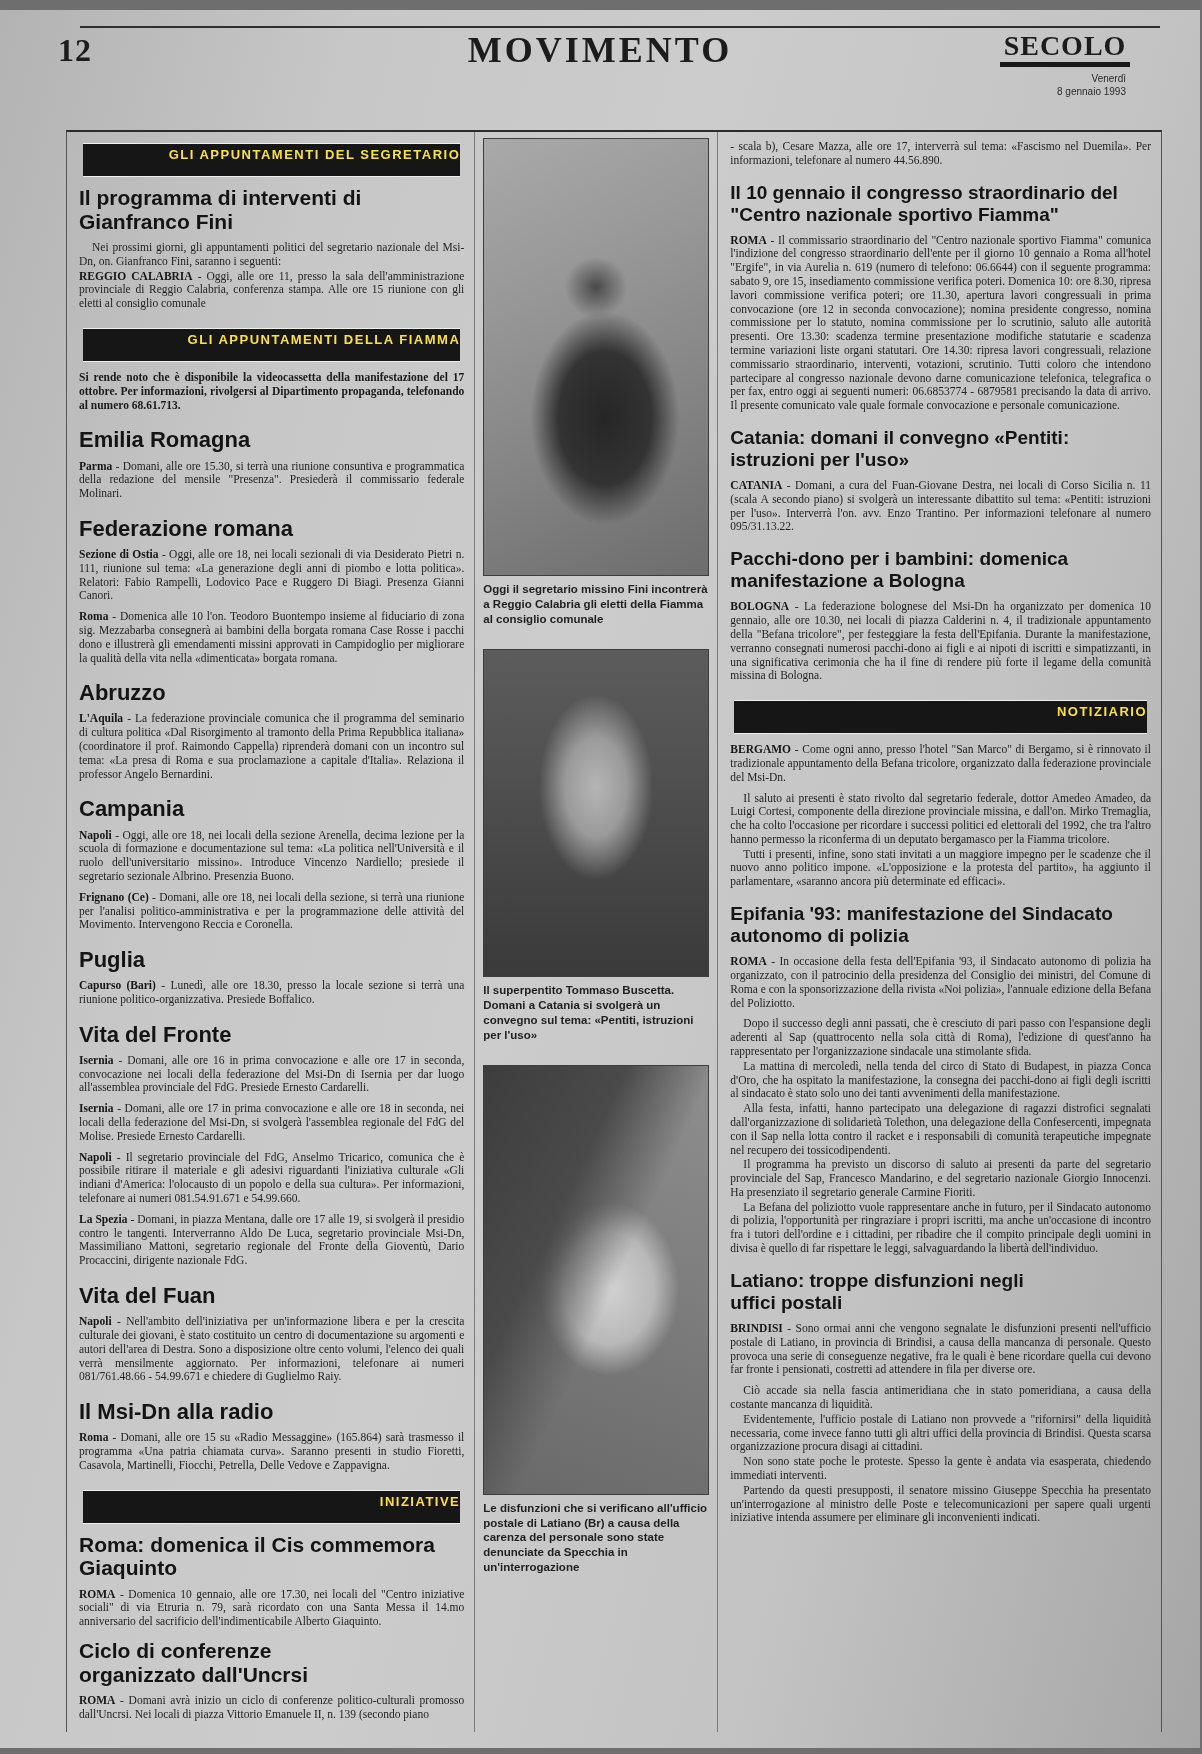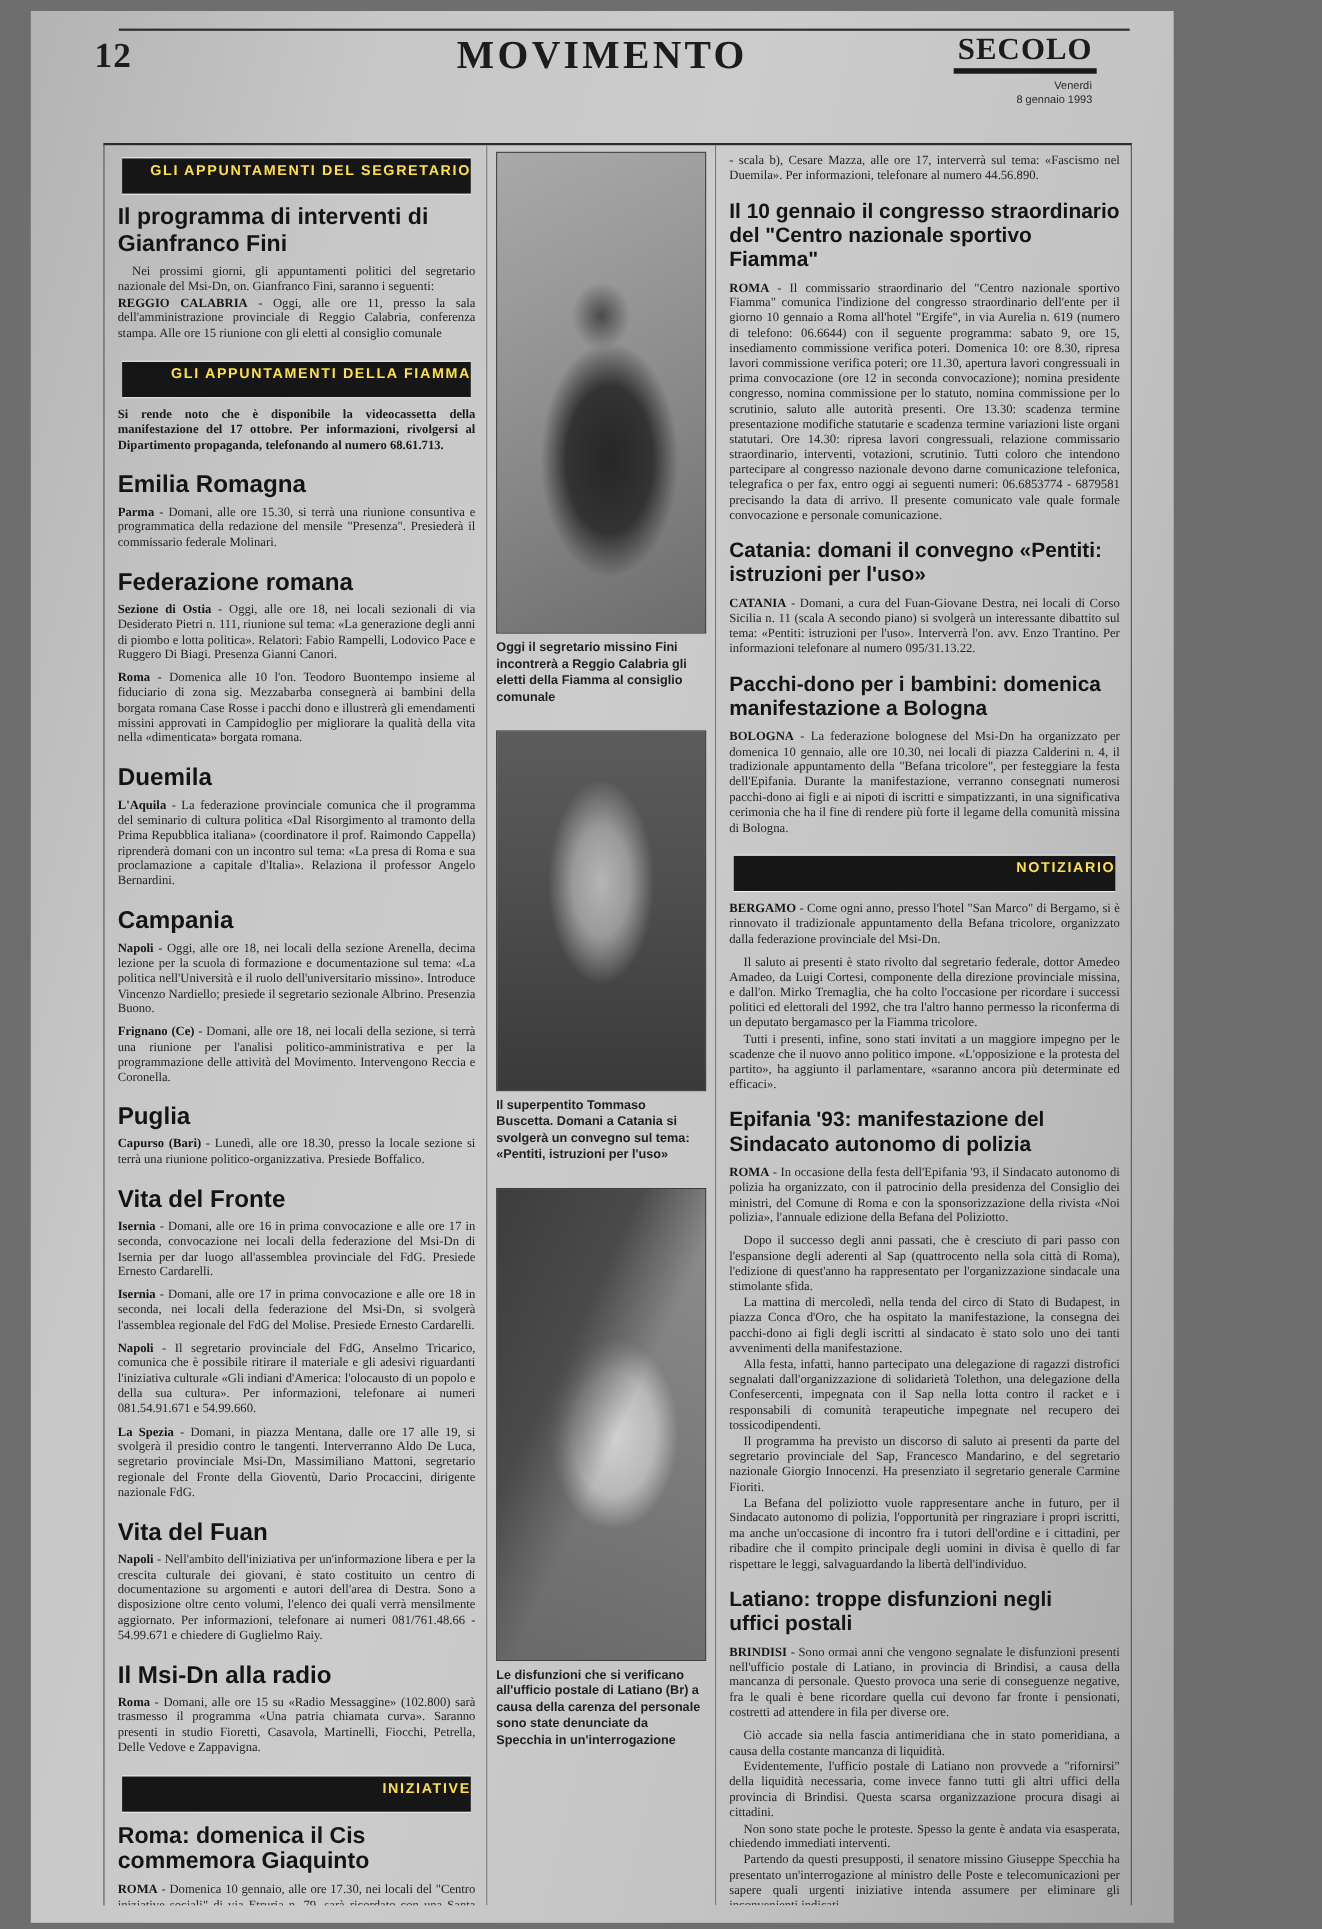--- a/index.html
+++ b/index.html
@@ -3,22 +3,22 @@
 <meta charset="utf-8">
 <style>
   html,body{margin:0;padding:0;}
   body{
     width:1202px;height:1754px;overflow:hidden;
     background:#6e6e6e;
     font-family:"Liberation Serif", serif;
   }
   .sheet{
     position:relative;
-    margin:10px 0 0 28px;
-    width:1039px;height:1738px;
+    margin:10px 0 0 0;
+    width:1200px;height:1738px;
     background:linear-gradient(104deg,#b3b3b3 0%,#c7c7c7 22%,#cccccc 45%,#c3c3c3 72%,#a6a6a6 100%);
     color:#1c1c1c;
     overflow:hidden;
   }
   .topline{border-top:2px solid #2e2e2e;margin:16px 40px 0 80px;}
   
   .masthead-row{position:relative;height:98px;}
   .pagenum{
     position:absolute;left:58px;top:6px;
     font:bold 32px/1 "Liberation Serif", serif;letter-spacing:1px;
@@ -148,21 +148,21 @@
       <h3 class="sec-head">Federazione romana</h3>
       <p class="item">
         <span class="lead">Sezione di Ostia</span>
         <span>- Oggi, alle ore 18, nei locali sezionali di via Desiderato Pietri n. 111, riunione sul tema: «La generazione degli anni di piombo e lotta politica». Relatori: Fabio Rampelli, Lodovico Pace e Ruggero Di Biagi. Presenza Gianni Canori.</span>
       </p>
       <p class="item">
         <span class="lead">Roma</span>
         <span>- Domenica alle 10 l'on. Teodoro Buontempo insieme al fiduciario di zona sig. Mezzabarba consegnerà ai bambini della borgata romana Case Rosse i pacchi dono e illustrerà gli emendamenti missini approvati in Campidoglio per migliorare la qualità della vita nella «dimenticata» borgata romana.</span>
       </p>
 
-      <h3 class="sec-head">Duemila</h3>
+      <h3 class="sec-head">Abruzzo</h3>
       <p class="item">
         <span class="lead">L'Aquila</span>
         <span>- La federazione provinciale comunica che il programma del seminario di cultura politica «Dal Risorgimento al tramonto della Prima Repubblica italiana» (coordinatore il prof. Raimondo Cappella) riprenderà domani con un incontro sul tema: «La presa di Roma e sua proclamazione a capitale d'Italia». Relaziona il professor Angelo Bernardini.</span>
       </p>
 
       <h3 class="sec-head">Campania</h3>
       <p class="item">
         <span class="lead">Napoli</span>
         <span>- Oggi, alle ore 18, nei locali della sezione Arenella, decima lezione per la scuola di formazione e documentazione sul tema: «La politica nell'Università e il ruolo dell'universitario missino». Introduce Vincenzo Nardiello; presiede il segretario sezionale Albrino. Presenzia Buono.</span>
       </p>
@@ -197,21 +197,21 @@
 
       <h3 class="sec-head">Vita del Fuan</h3>
       <p class="item">
         <span class="lead">Napoli</span>
         <span>- Nell'ambito dell'iniziativa per un'informazione libera e per la crescita culturale dei giovani, è stato costituito un centro di documentazione su argomenti e autori dell'area di Destra. Sono a disposizione oltre cento volumi, l'elenco dei quali verrà mensilmente aggiornato. Per informazioni, telefonare ai numeri 081/761.48.66 - 54.99.671 e chiedere di Guglielmo Raiy.</span>
       </p>
 
       <h3 class="sec-head">Il Msi-Dn alla radio</h3>
       <p class="item">
         <span class="lead">Roma</span>
-        <span>- Domani, alle ore 15 su «Radio Messaggine» (102.800) sarà trasmesso il programma «Una patria chiamata curva». Saranno presenti in studio Fioretti, Casavola, Martinelli, Fiocchi, Petrella, Delle Vedove e Zappavigna.</span>
+        <span>- Domani, alle ore 15 su «Radio Messaggine» (165.864) sarà trasmesso il programma «Una patria chiamata curva». Saranno presenti in studio Fioretti, Casavola, Martinelli, Fiocchi, Petrella, Delle Vedove e Zappavigna.</span>
       </p>
 
       <div class="banner mt18">INIZIATIVE</div>
 
       <h2 class="headline">Roma: domenica il Cis commemora Giaquinto</h2>
       <p class="item">
         <span class="lead">ROMA</span>
         <span>- Domenica 10 gennaio, alle ore 17.30, nei locali del "Centro iniziative sociali" di via Etruria n. 79, sarà ricordato con una Santa Messa il 14.mo anniversario del sacrificio dell'indimenticabile Alberto Giaquinto.</span>
       </p>
 

